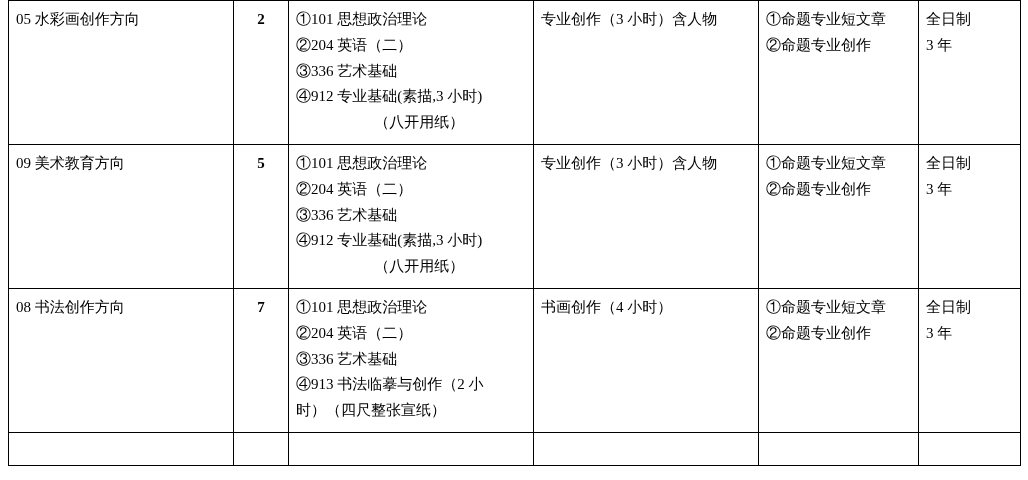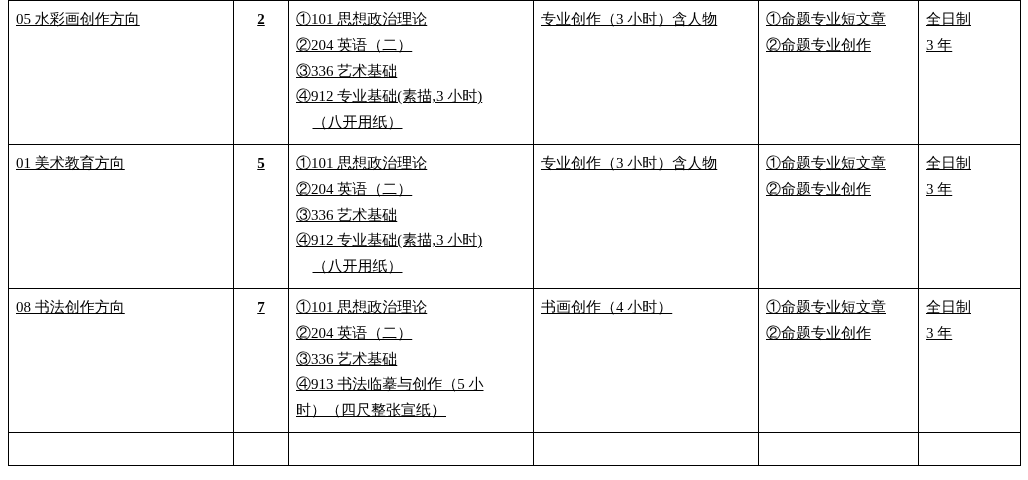--- a/index.html
+++ b/index.html
@@ -12,21 +12,20 @@
     height: 480px;
     font-family: "Liberation Serif", "DejaVu Serif", serif;
     color: #000000;
     overflow: hidden;
   }
   .sheet {
     position: relative;
     width: 1028px;
     height: 480px;
     background: #ffffff;
-    text-decoration: underline;
   }
   table.admissions-table {
     border-collapse: collapse;
     table-layout: fixed;
     width: 1012px;
     margin: 0 0 0 8px;
   }
   table.admissions-table td {
     border: 1px solid #000000;
     vertical-align: top;
@@ -43,21 +42,21 @@
 
   .cell-direction { }
   .cell-quota {
     text-align: center;
     vertical-align: middle;
     font-weight: bold;
     font-size: 15px;
     font-family: "Liberation Serif", "DejaVu Serif", serif;
   }
   .subject-line { white-space: nowrap; }
-  .subject-line.indent { text-indent: 1.1em; }
+  .subject-line.indent { text-indent: 1.1em; text-align: center; }
   .line { }
   .nowrap { white-space: nowrap; }
   .last-row td {
     height: 18px;
     padding: 0;
   }
 </style>
 </head>
 <body>
 
@@ -96,21 +95,21 @@
           <div class="line nowrap">②命题专业创作</div>
         </td>
         <td class="cell-mode">
           <div class="line">全日制</div>
           <div class="line">3 年</div>
         </td>
       </tr>
 
       <tr>
         <td class="cell-direction">
-          <div class="line">01 美术教育方向</div>
+          <div class="line">09 美术教育方向</div>
         </td>
         <td class="cell-quota">
           <span>5</span>
         </td>
         <td class="cell-subjects">
           <div class="subject-line">①101 思想政治理论</div>
           <div class="subject-line">②204 英语（二）</div>
           <div class="subject-line">③336 艺术基础</div>
           <div class="subject-line">④912 专业基础(素描,3 小时)</div>
           <div class="subject-line indent">（八开用纸）</div>
@@ -132,21 +131,21 @@
         <td class="cell-direction">
           <div class="line">08 书法创作方向</div>
         </td>
         <td class="cell-quota">
           <span>7</span>
         </td>
         <td class="cell-subjects">
           <div class="subject-line">①101 思想政治理论</div>
           <div class="subject-line">②204 英语（二）</div>
           <div class="subject-line">③336 艺术基础</div>
-          <div class="subject-line">④913 书法临摹与创作（5 小</div>
+          <div class="subject-line">④913 书法临摹与创作（2 小</div>
           <div class="subject-line">时）（四尺整张宣纸）</div>
         </td>
         <td class="cell-exam">
           <div class="line">书画创作（4 小时）</div>
         </td>
         <td class="cell-retest">
           <div class="line nowrap">①命题专业短文章</div>
           <div class="line nowrap">②命题专业创作</div>
         </td>
         <td class="cell-mode">

